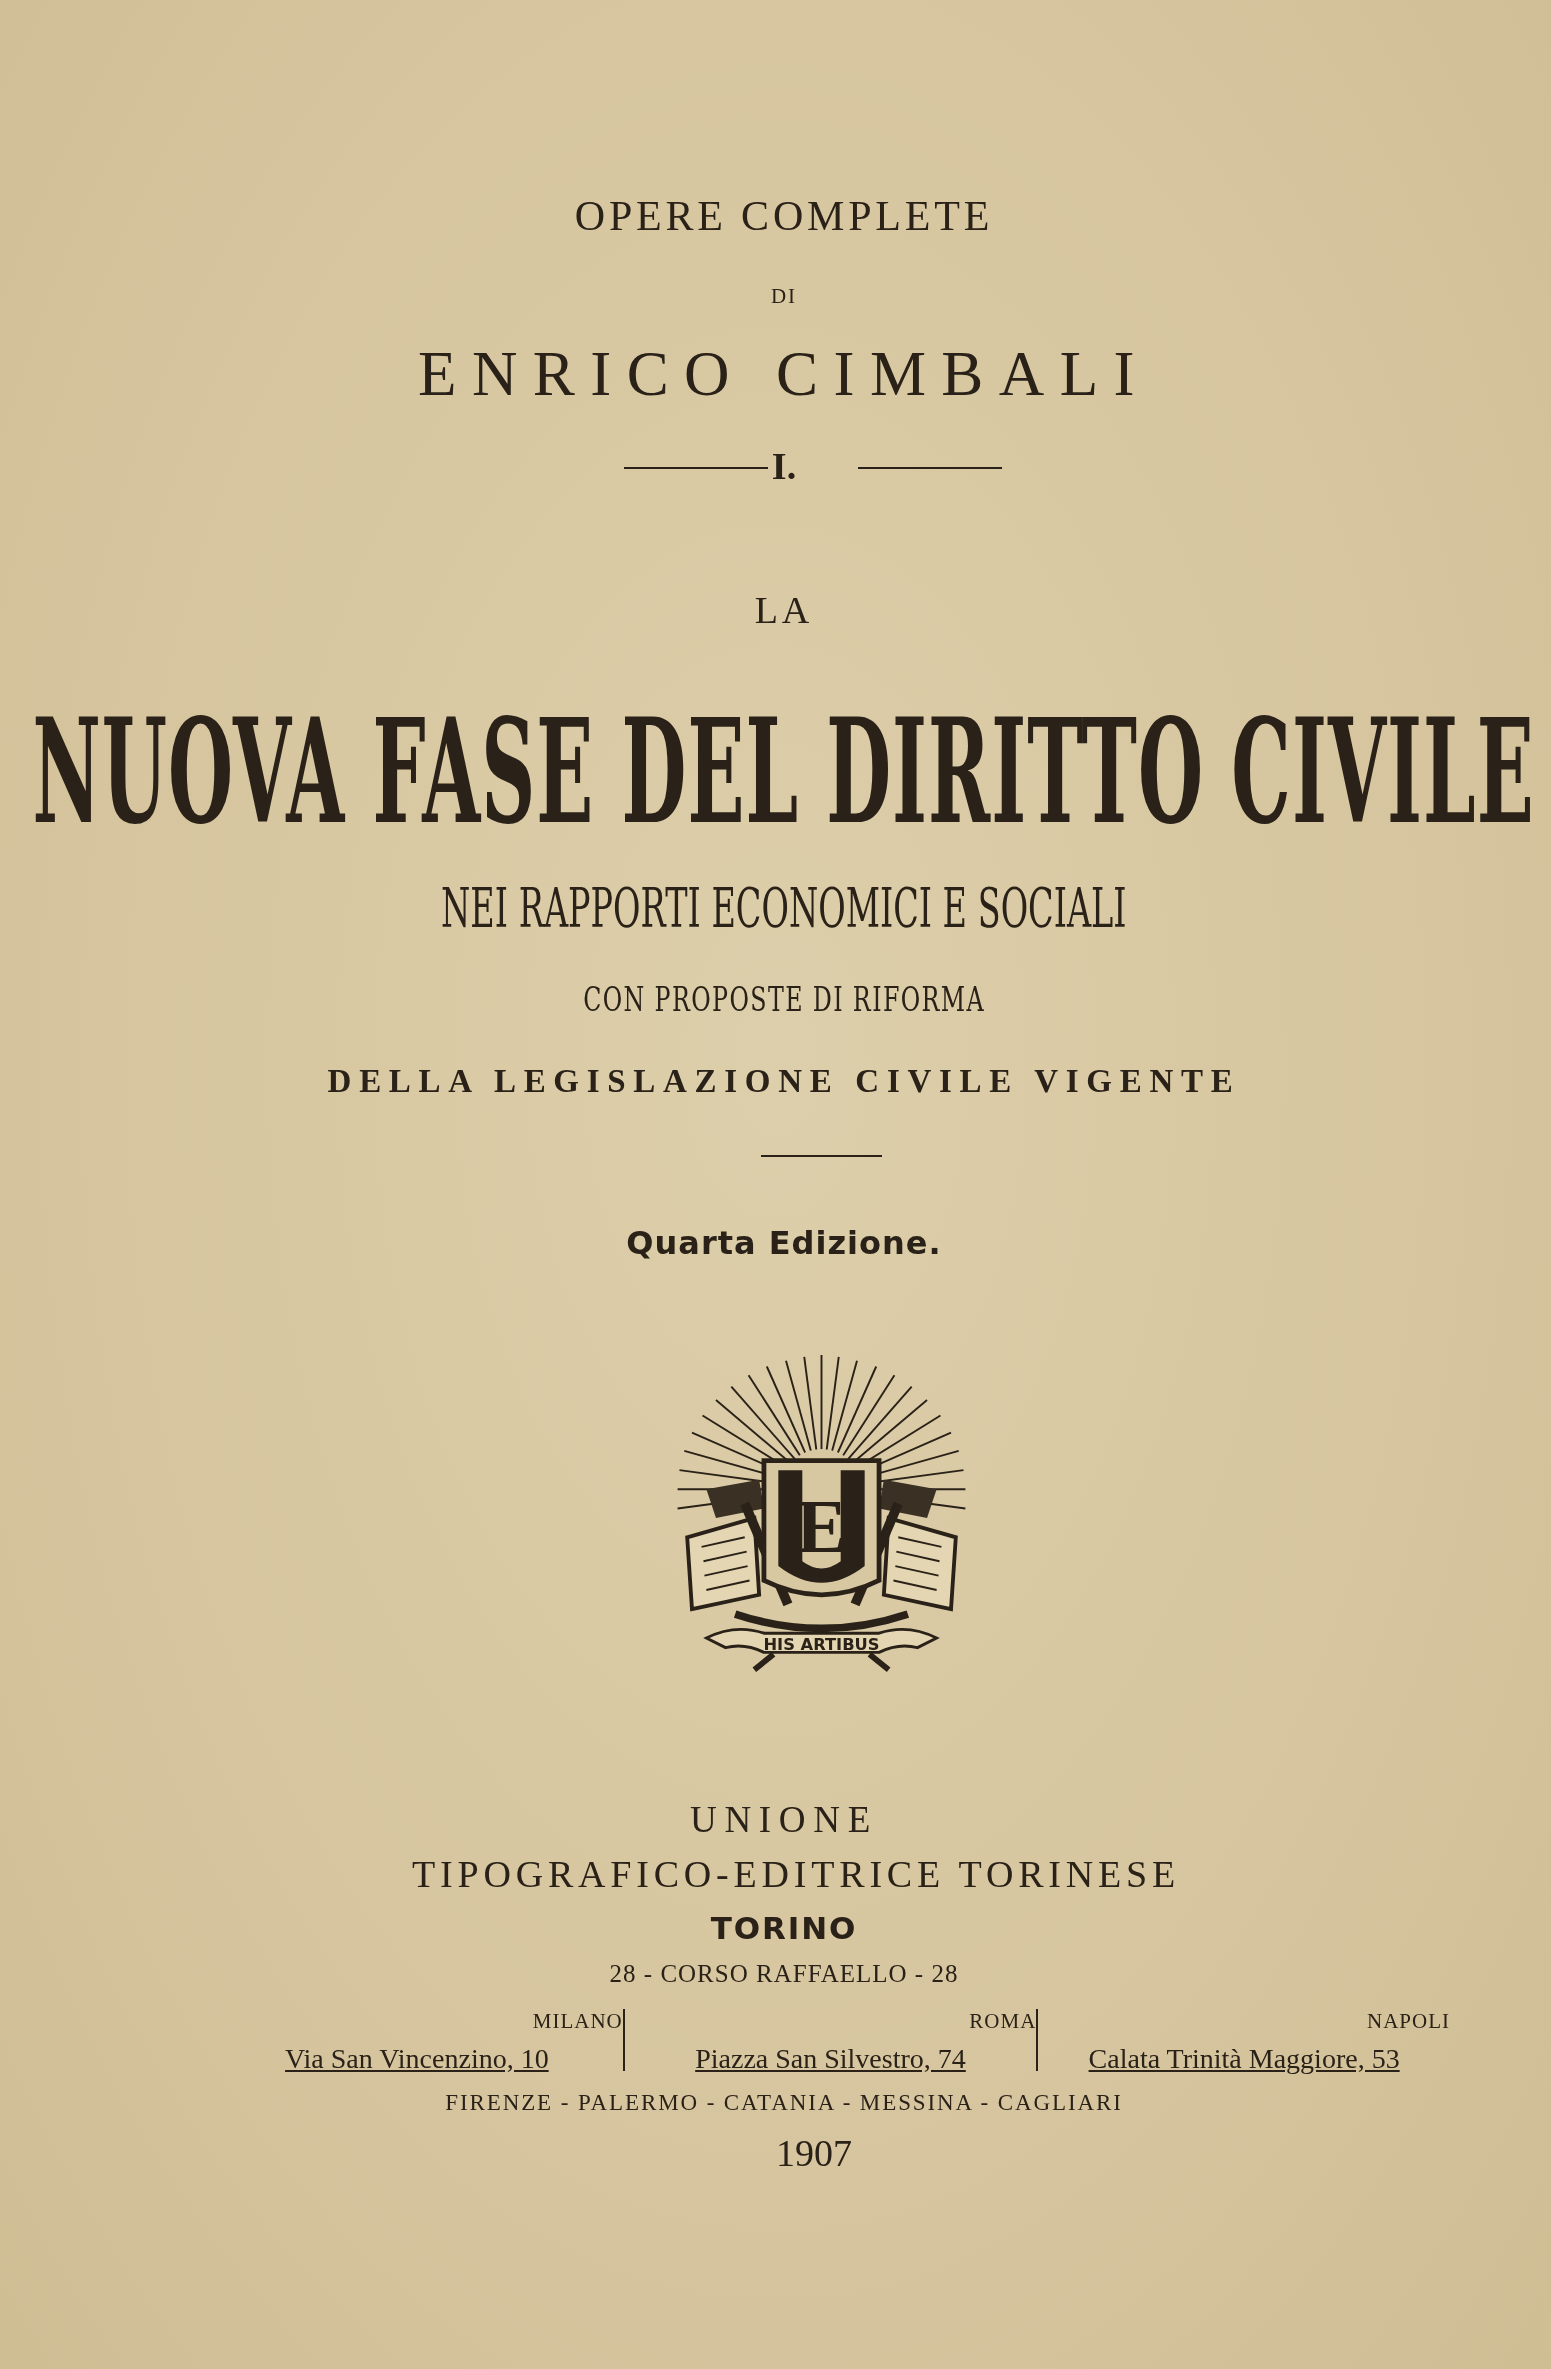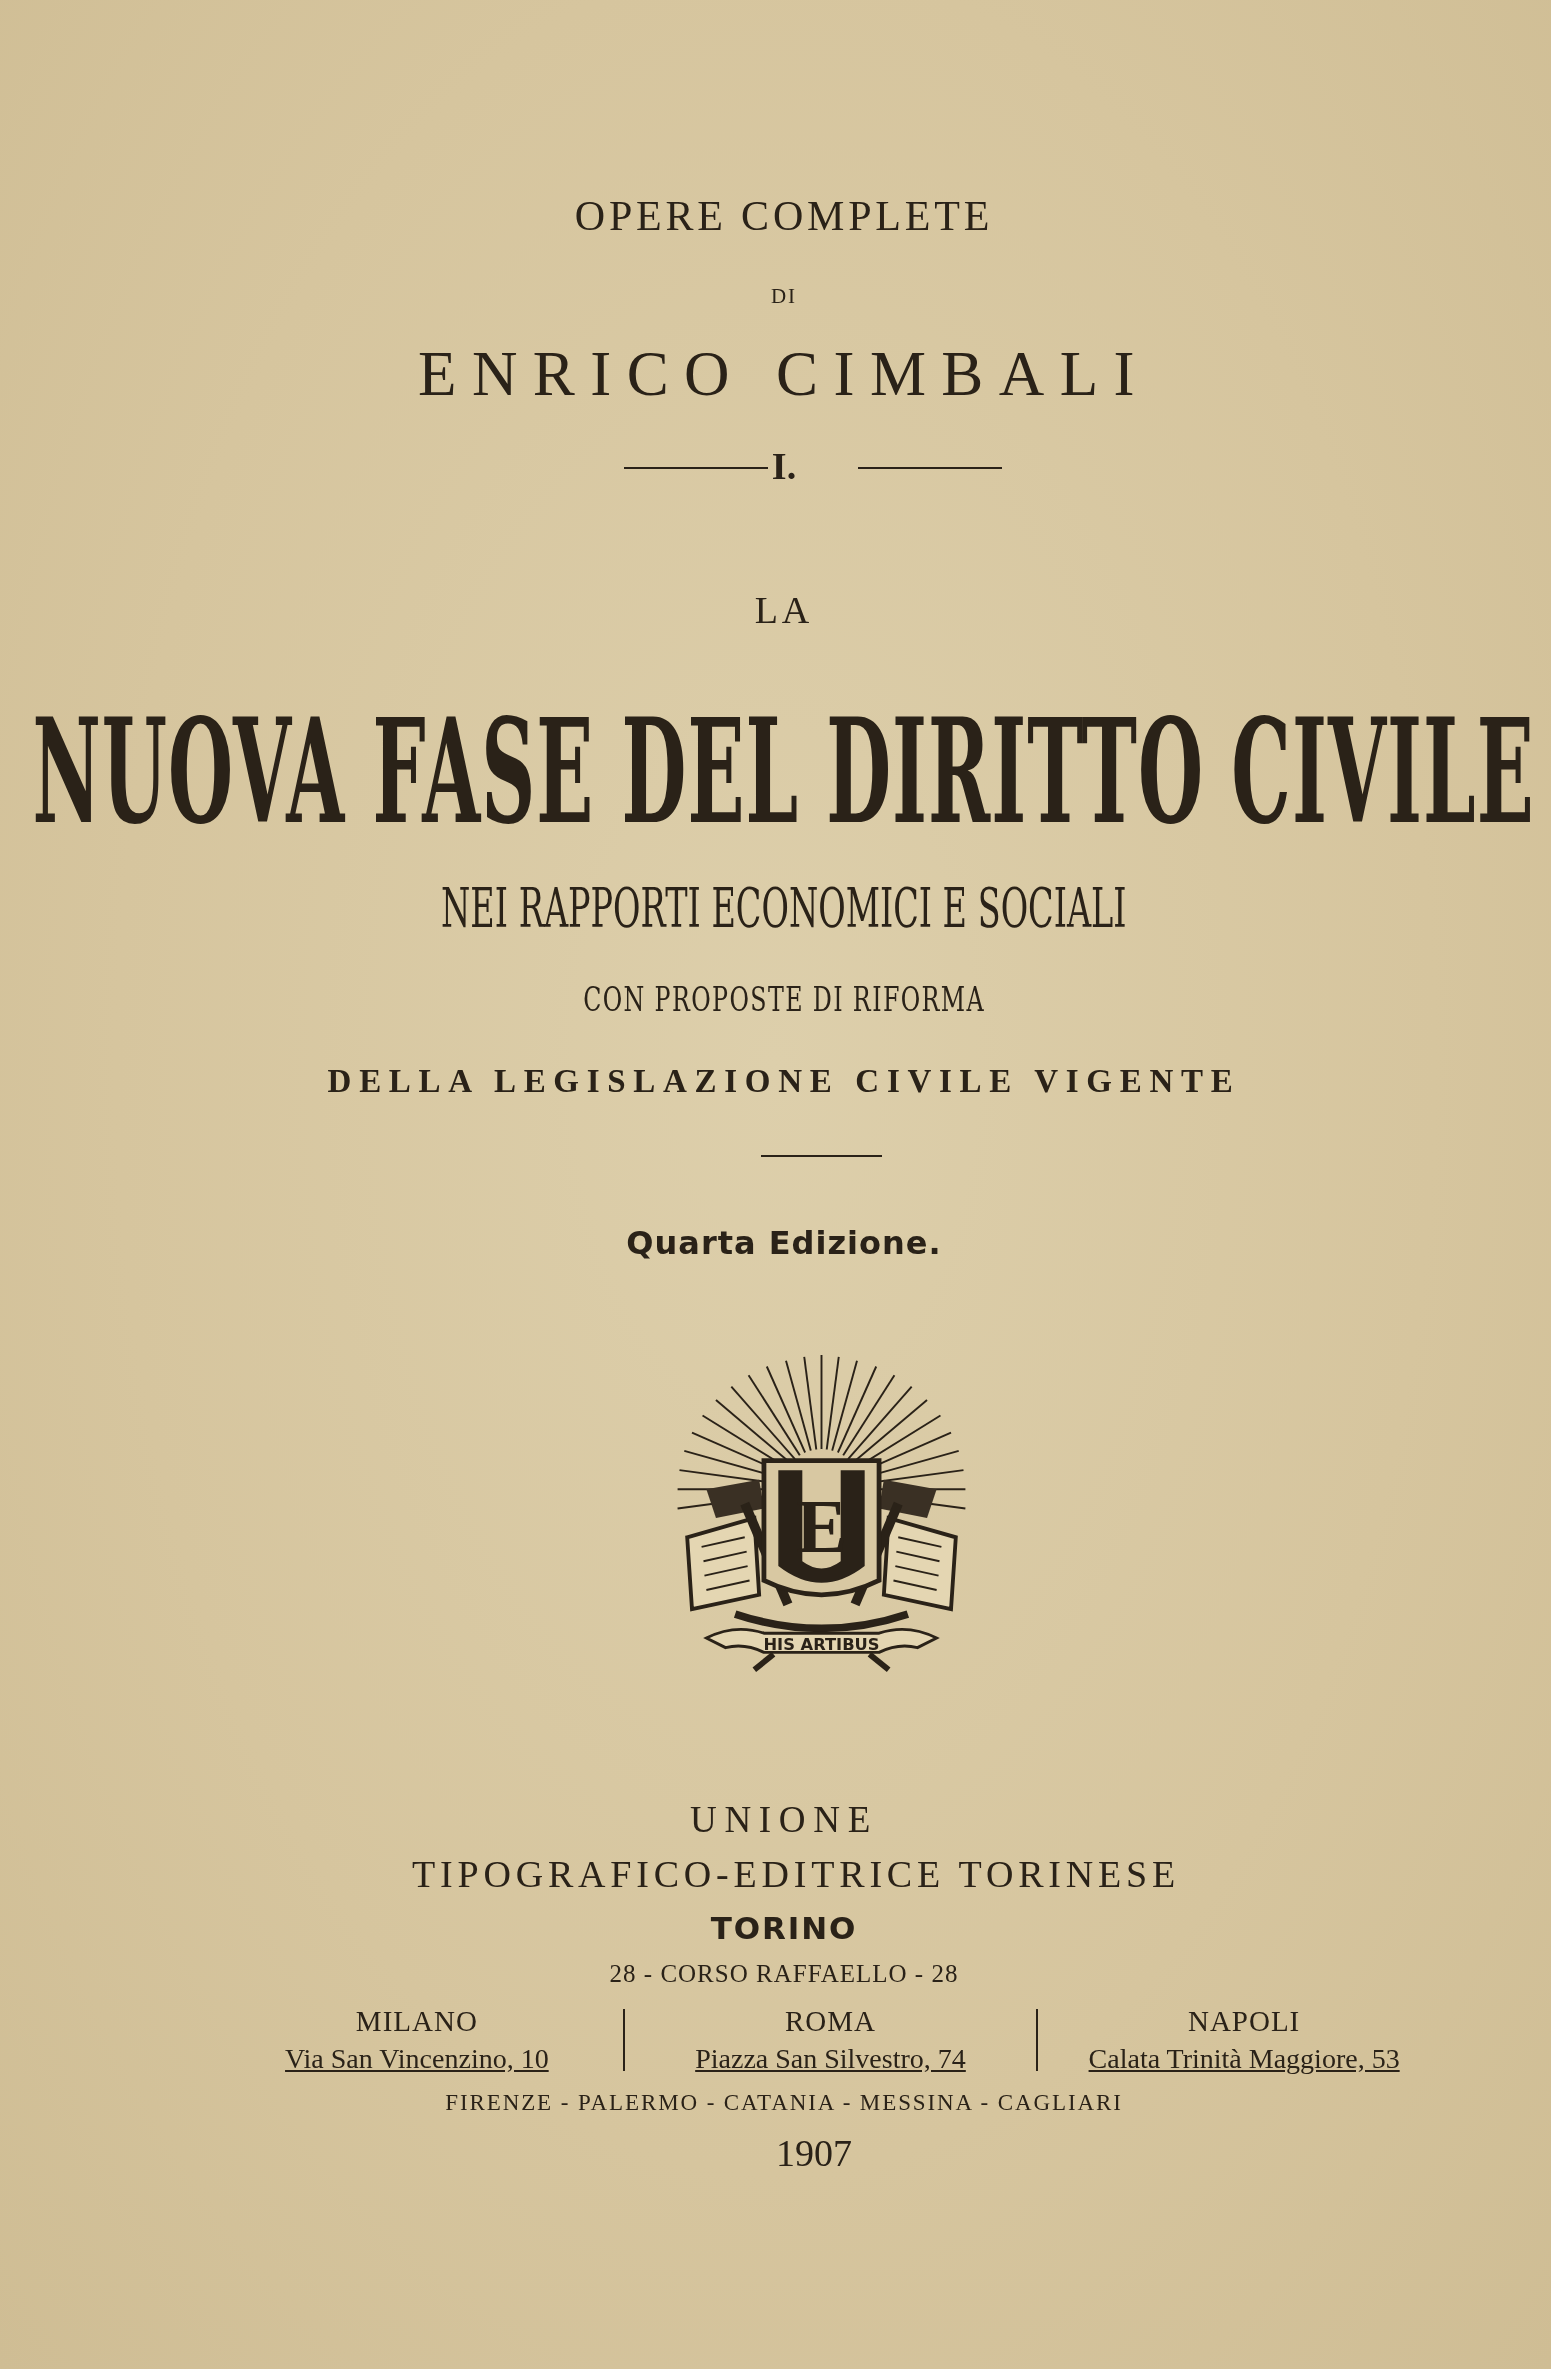--- a/index.html
+++ b/index.html
@@ -7,21 +7,21 @@
     background:#d8c8a2;
     background-image:radial-gradient(ellipse at 50% 45%, #ddcfab 0%, #d6c59e 60%, #cfbd94 100%);
     color:#2a2218;font-family:"DejaVu Serif","Liberation Serif",serif;}
   .line{position:absolute;left:8px;width:1552px;text-align:center;white-space:nowrap;}
   .serif{font-family:"Liberation Serif","DejaVu Serif",serif;}
   .cond{font-family:"DejaVu Serif","Liberation Serif",serif;display:inline-block;transform-origin:center;}
   .rule{position:absolute;height:1.9px;background:#2a2218;}
   .bold-sans{font-family:"DejaVu Sans","Liberation Sans",sans-serif;font-weight:bold;}
   .cities{position:absolute;top:2003px;left:211px;width:1239px;display:flex;}
   .city{flex:1;text-align:center;font-family:"Liberation Serif",serif;line-height:37px;}
-  .city .name{font-size:29px;letter-spacing:1px;}
+  .city .name{font-size:21px;letter-spacing:1px;text-align:right;}
   .city .addr{font-size:28px;text-decoration:underline;}
   .vsep{width:1.9px;background:#2a2218;margin:5.8px 0;}
   .logo{position:absolute;left:668px;top:1345px;width:307px;height:327px;}
 </style>
 </head>
 <body>
 
 <div>
 
   <div class="line serif" style="top:192px;font-size:42px;letter-spacing:3.8px;">OPERE COMPLETE</div>

